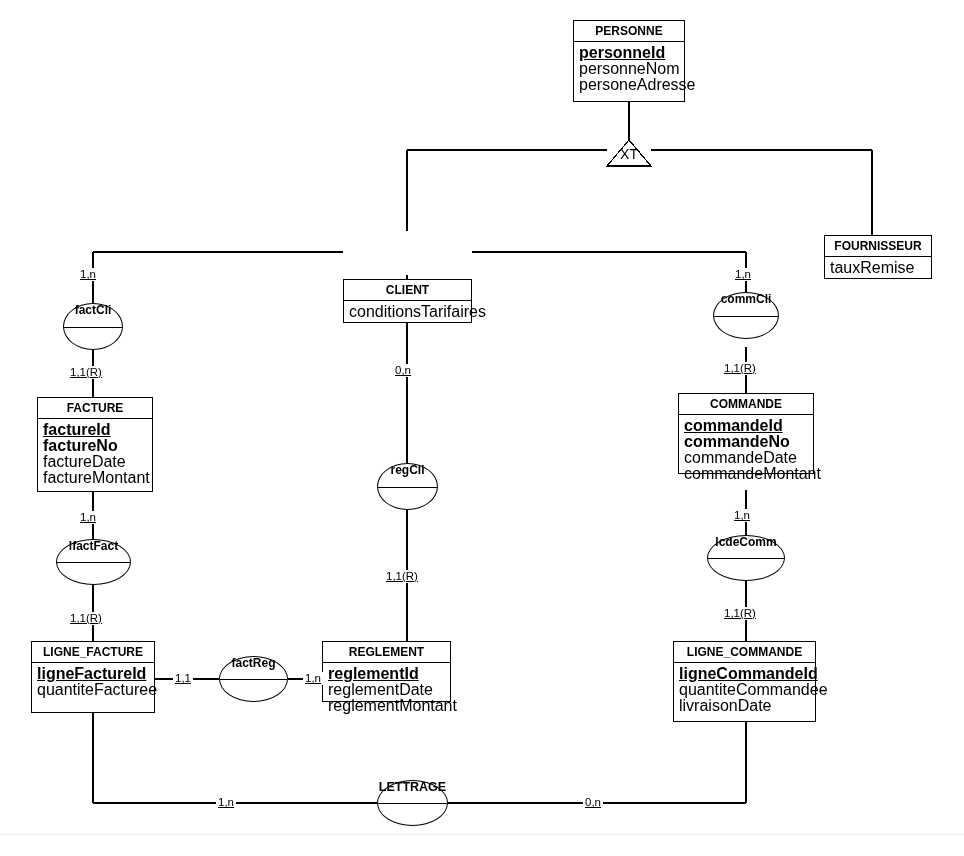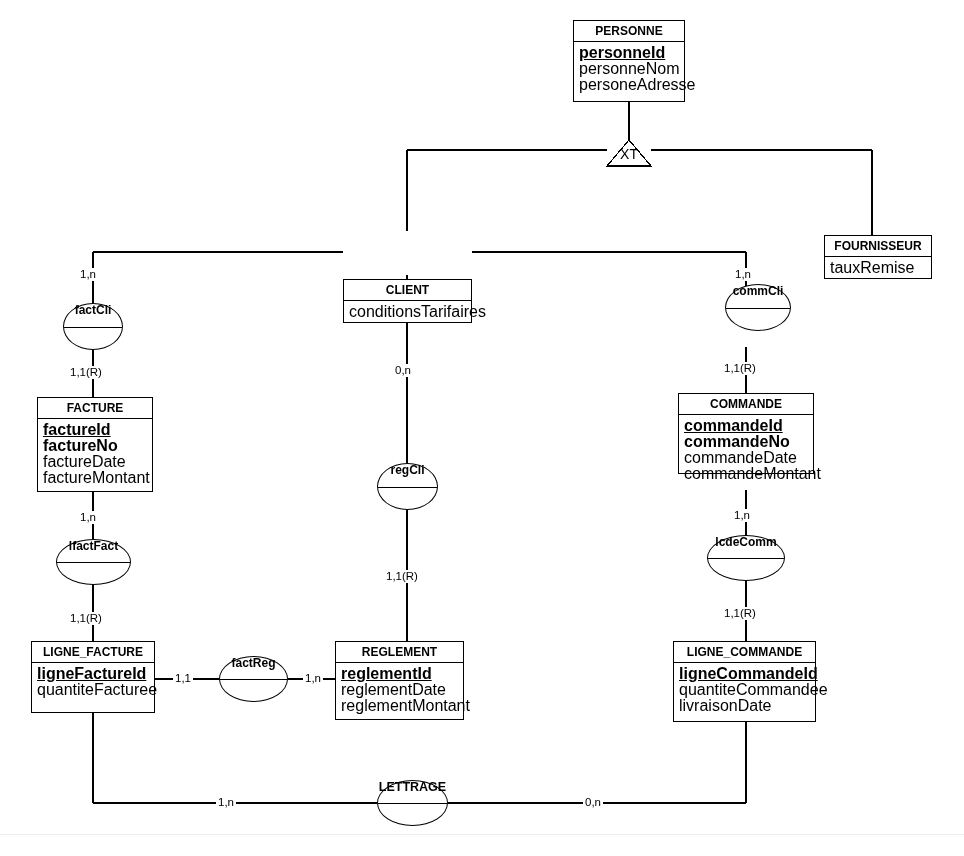--- a/index.html
+++ b/index.html
@@ -24,21 +24,21 @@
   .rel .rel-name{
     text-align:center;font-size:12px;font-weight:bold;color:#000;
     line-height:13px;white-space:nowrap;
   }
   .rel .rel-split{position:absolute;left:0;right:0;top:50%;border-top:1px solid #000;}
   .rel.lettrage .rel-name{font-size:12.5px;}
 
   
   .card{
     position:absolute;font-size:11.5px;color:#000;background:#fff;
-    padding:0 2px;white-space:nowrap;line-height:13px;
+    padding:0 2px;white-space:nowrap;line-height:13px;text-decoration:underline;
   }
 
   
   .xt{position:absolute;}
   .xt .xt-label{
     position:absolute;left:0;right:0;top:9px;text-align:center;
     font-size:14px;color:#000;line-height:10px;
   }
 
   .footer-rule{position:absolute;left:0;width:964px;border-top:1px solid #ececec;}
@@ -152,35 +152,35 @@
 
   <div class="entity" style="left:673px;top:641px;width:143px;height:81px;">
     <div class="ent-title">LIGNE_COMMANDE</div>
     <div class="ent-attrs">
       <div class="attr pk">ligneCommandeId</div>
       <div class="attr">quantiteCommandee</div>
       <div class="attr">livraisonDate</div>
     </div>
   </div>
 
-  <div class="entity" style="left:335px;top:641px;width:129px;height:79px;">
+  <div class="entity" style="left:322px;top:641px;width:129px;height:61px;">
     <div class="ent-title">REGLEMENT</div>
     <div class="ent-attrs">
       <div class="attr pk">reglementId</div>
       <div class="attr">reglementDate</div>
       <div class="attr">reglementMontant</div>
     </div>
   </div>
 
   <div class="rel" style="left:63px;top:303px;width:60px;height:47px;">
     <div class="rel-name">factCli</div>
     <div class="rel-split"></div>
   </div>
 
-  <div class="rel" style="left:713px;top:284px;width:66px;height:47px;margin-left:12px;">
+  <div class="rel" style="left:713px;top:292px;width:66px;height:47px;">
     <div class="rel-name">commCli</div>
     <div class="rel-split"></div>
   </div>
 
   <div class="rel" style="left:377px;top:463px;width:61px;height:47px;">
     <div class="rel-name">regCli</div>
     <div class="rel-split"></div>
   </div>
 
   <div class="rel" style="left:56px;top:539px;width:75px;height:46px;">

